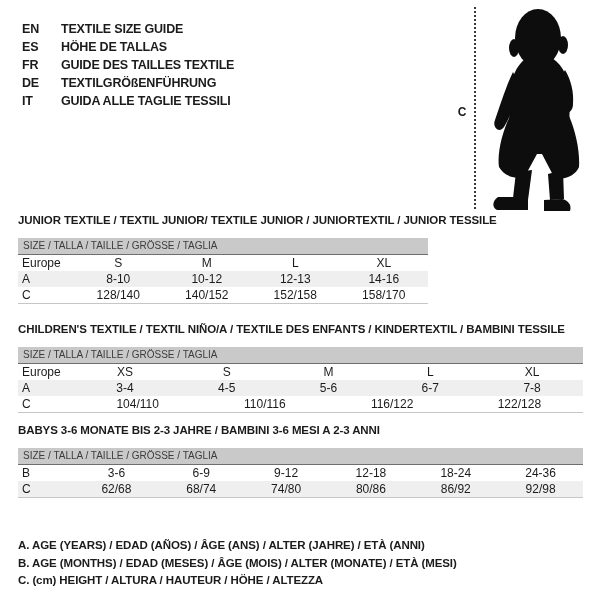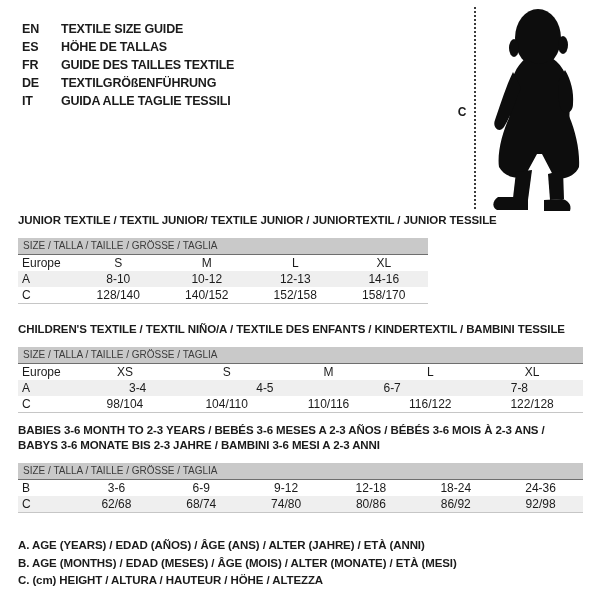--- a/index.html
+++ b/index.html
@@ -133,35 +133,34 @@
             <span class="t-cell">XS</span>
             <span class="t-cell">S</span>
             <span class="t-cell">M</span>
             <span class="t-cell">L</span>
             <span class="t-cell">XL</span>
           </div>
           <div class="t-row shaded">
             <span class="t-label">A</span>
             <span class="t-cell">3-4</span>
             <span class="t-cell">4-5</span>
+            <span class="t-cell">5-6</span>
             <span class="t-cell">6-7</span>
             <span class="t-cell">7-8</span>
           </div>
           <div class="t-row">
             <span class="t-label">C</span>
-            <span class="t-cell">98/104</span>
             <span class="t-cell">104/110</span>
             <span class="t-cell">110/116</span>
             <span class="t-cell">116/122</span>
             <span class="t-cell">122/128</span>
           </div>
         </div>
       </div>
       <div class="section" style="top: 423px;">
-        <div class="section-title-line">BABIES 3-6 MONTH TO 2-3 YEARS / BEBÉS 3-6 MESES A 2-3 AÑOS / BÉBÉS 3-6 MOIS À 2-3 ANS /</div>
         <div class="section-title-line">BABYS 3-6 MONATE BIS 2-3 JAHRE / BAMBINI 3-6 MESI A 2-3 ANNI</div>
         <div class="size-table" style="width: 565px;">
           <div class="size-header">SIZE / TALLA / TAILLE / GRÖSSE / TAGLIA</div>
           <div class="t-row">
             <span class="t-label">B</span>
             <span class="t-cell">3-6</span>
             <span class="t-cell">6-9</span>
             <span class="t-cell">9-12</span>
             <span class="t-cell">12-18</span>
             <span class="t-cell">18-24</span>

